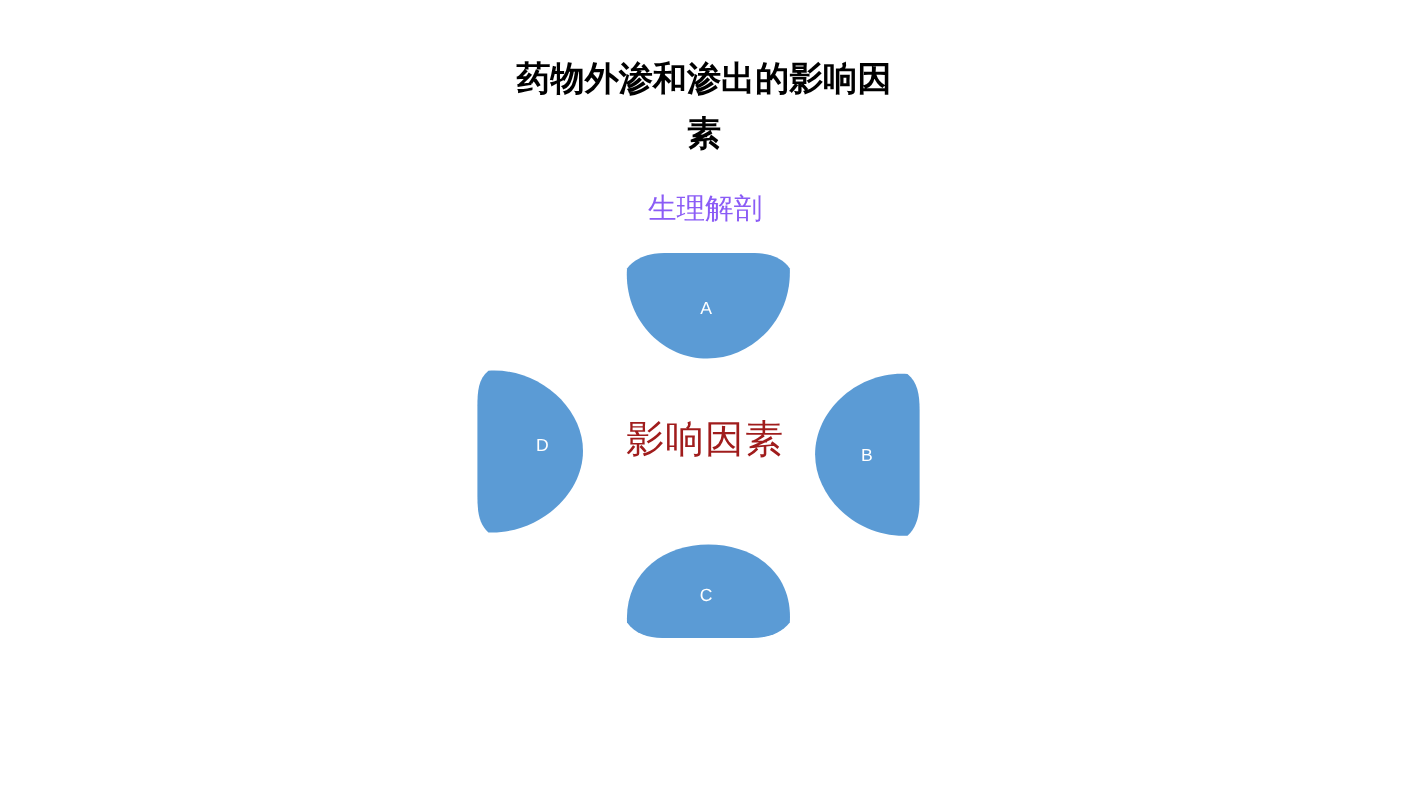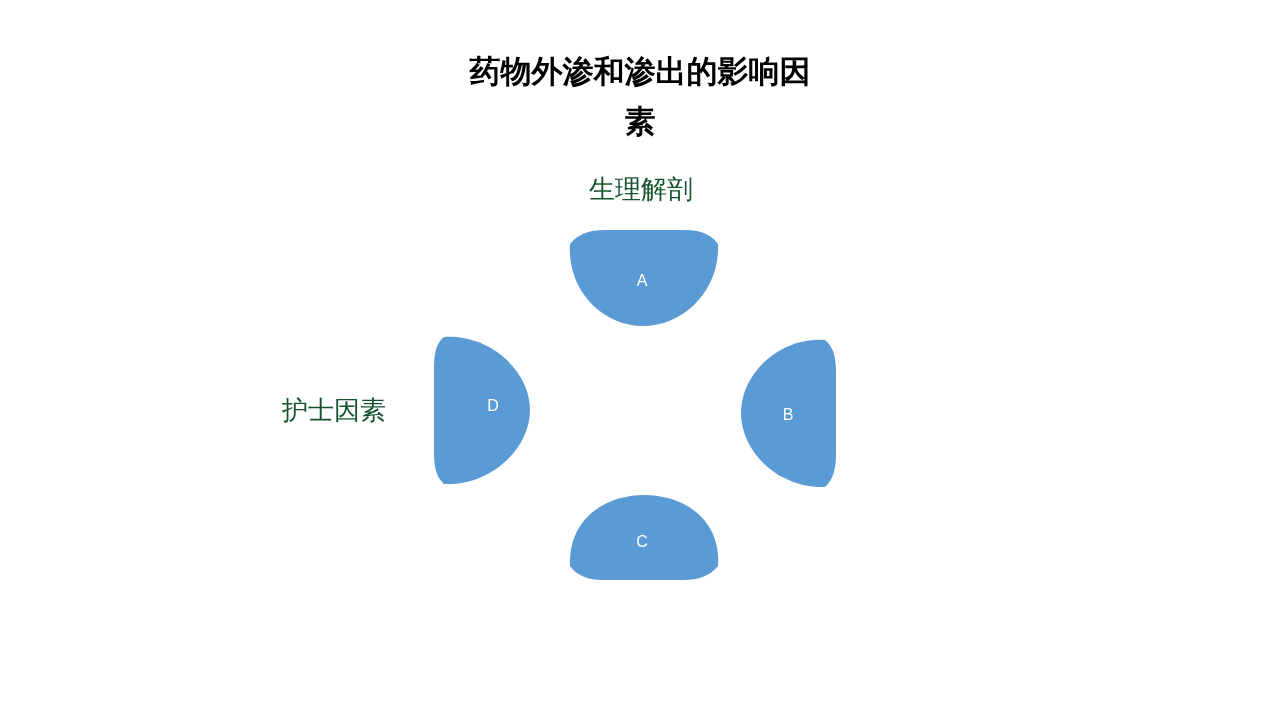--- a/index.html
+++ b/index.html
@@ -85,21 +85,21 @@
     color: #A01C1C;
     letter-spacing: 1px;
   }
 
   
   .outer-label {
     position: absolute;
     font-family: "Liberation Serif", "DejaVu Serif", serif;
     font-size: 26px;
     line-height: 34px;
-    color: #14532d;
+    color: #8b5cf6;
     text-align: center;
     white-space: nowrap;
   }
   #label-top    { left: 491px; top: 173px; width: 300px; }
   #label-right  { left: 868px; top: 399px; width: 152px; text-align: center; }
   #label-bottom { left: 491px; top: 627px; width: 300px; }
   #label-left   { left: 264px; top: 394px; width: 140px; text-align: center; }
 </style>
 </head>
 <body>
@@ -140,18 +140,18 @@
                C 434 464 435 476 444 484
                C 489 486 530 450 530 410
                C 530 370 489 334 444 337 Z"></path>
     </svg>
 
     <div class="petal-letter" id="letter-a">A</div>
     <div class="petal-letter" id="letter-b">B</div>
     <div class="petal-letter" id="letter-c">C</div>
     <div class="petal-letter" id="letter-d">D</div>
 
+    <div id="center-label">影响因素</div>
 
     <div class="outer-label" id="label-top">生理解剖</div>
-    <div class="outer-label" id="label-left">护士因素</div>
 
   </div>
 </div>
 
 </body></html>

